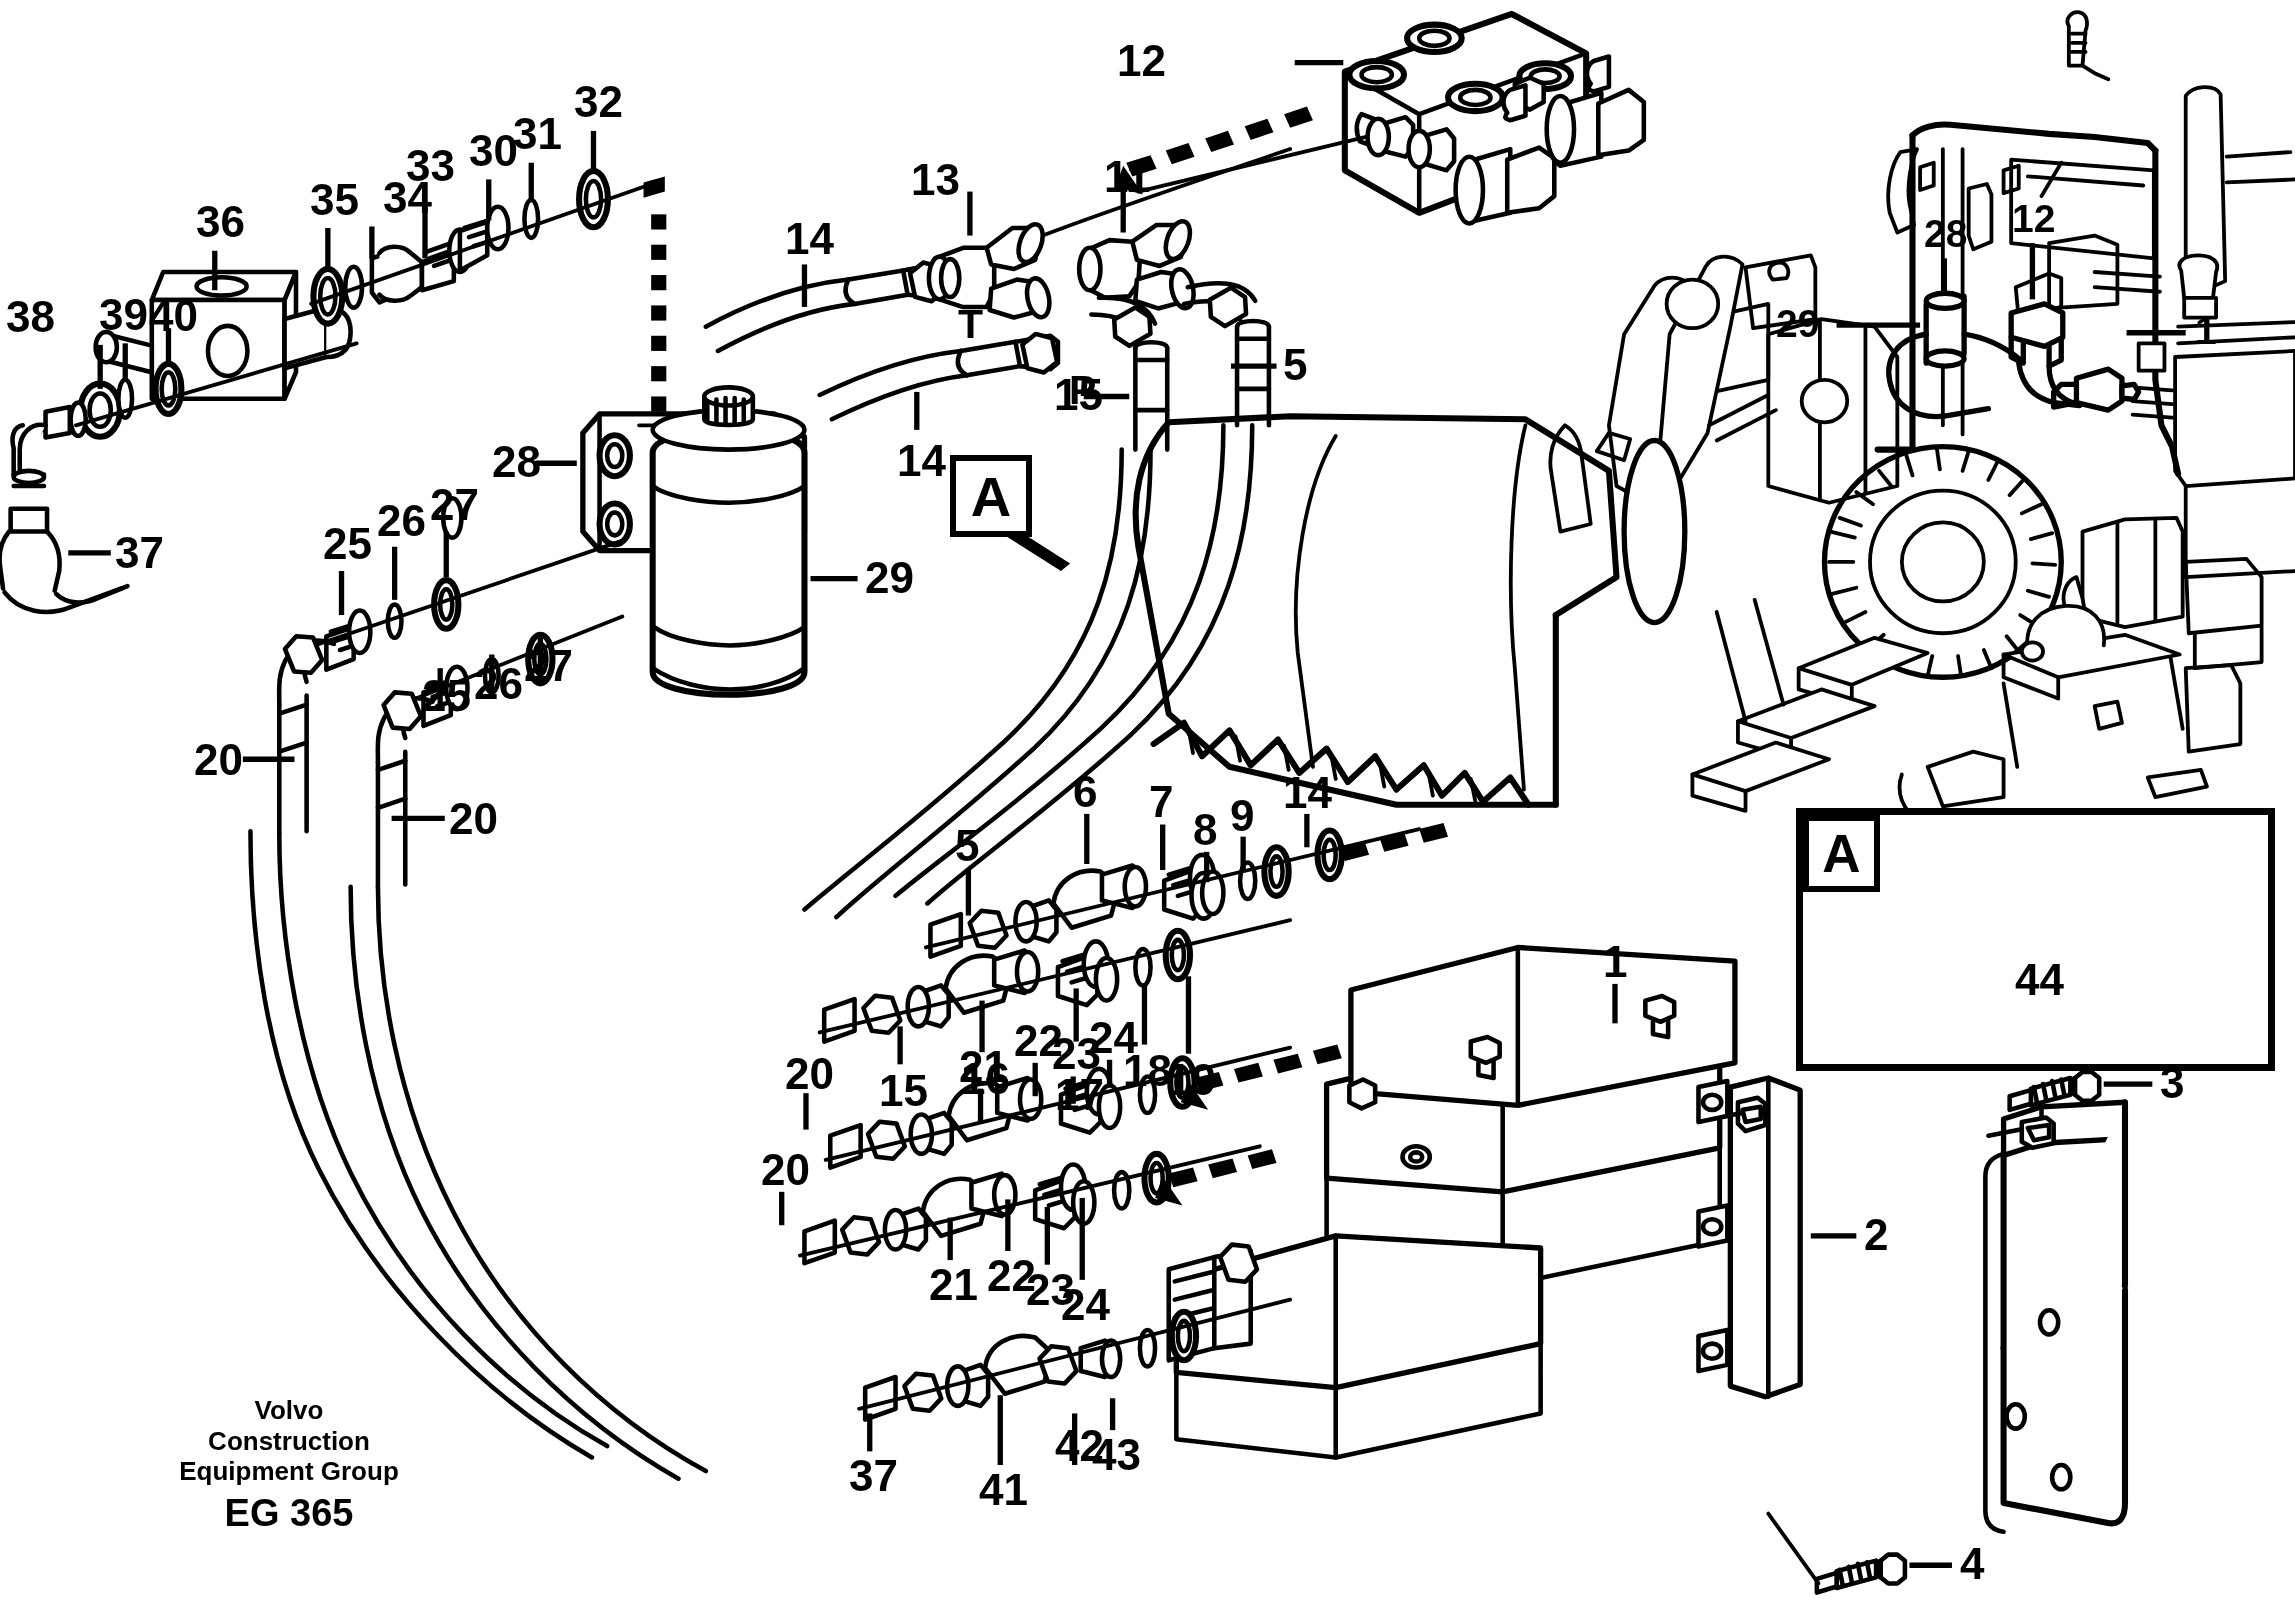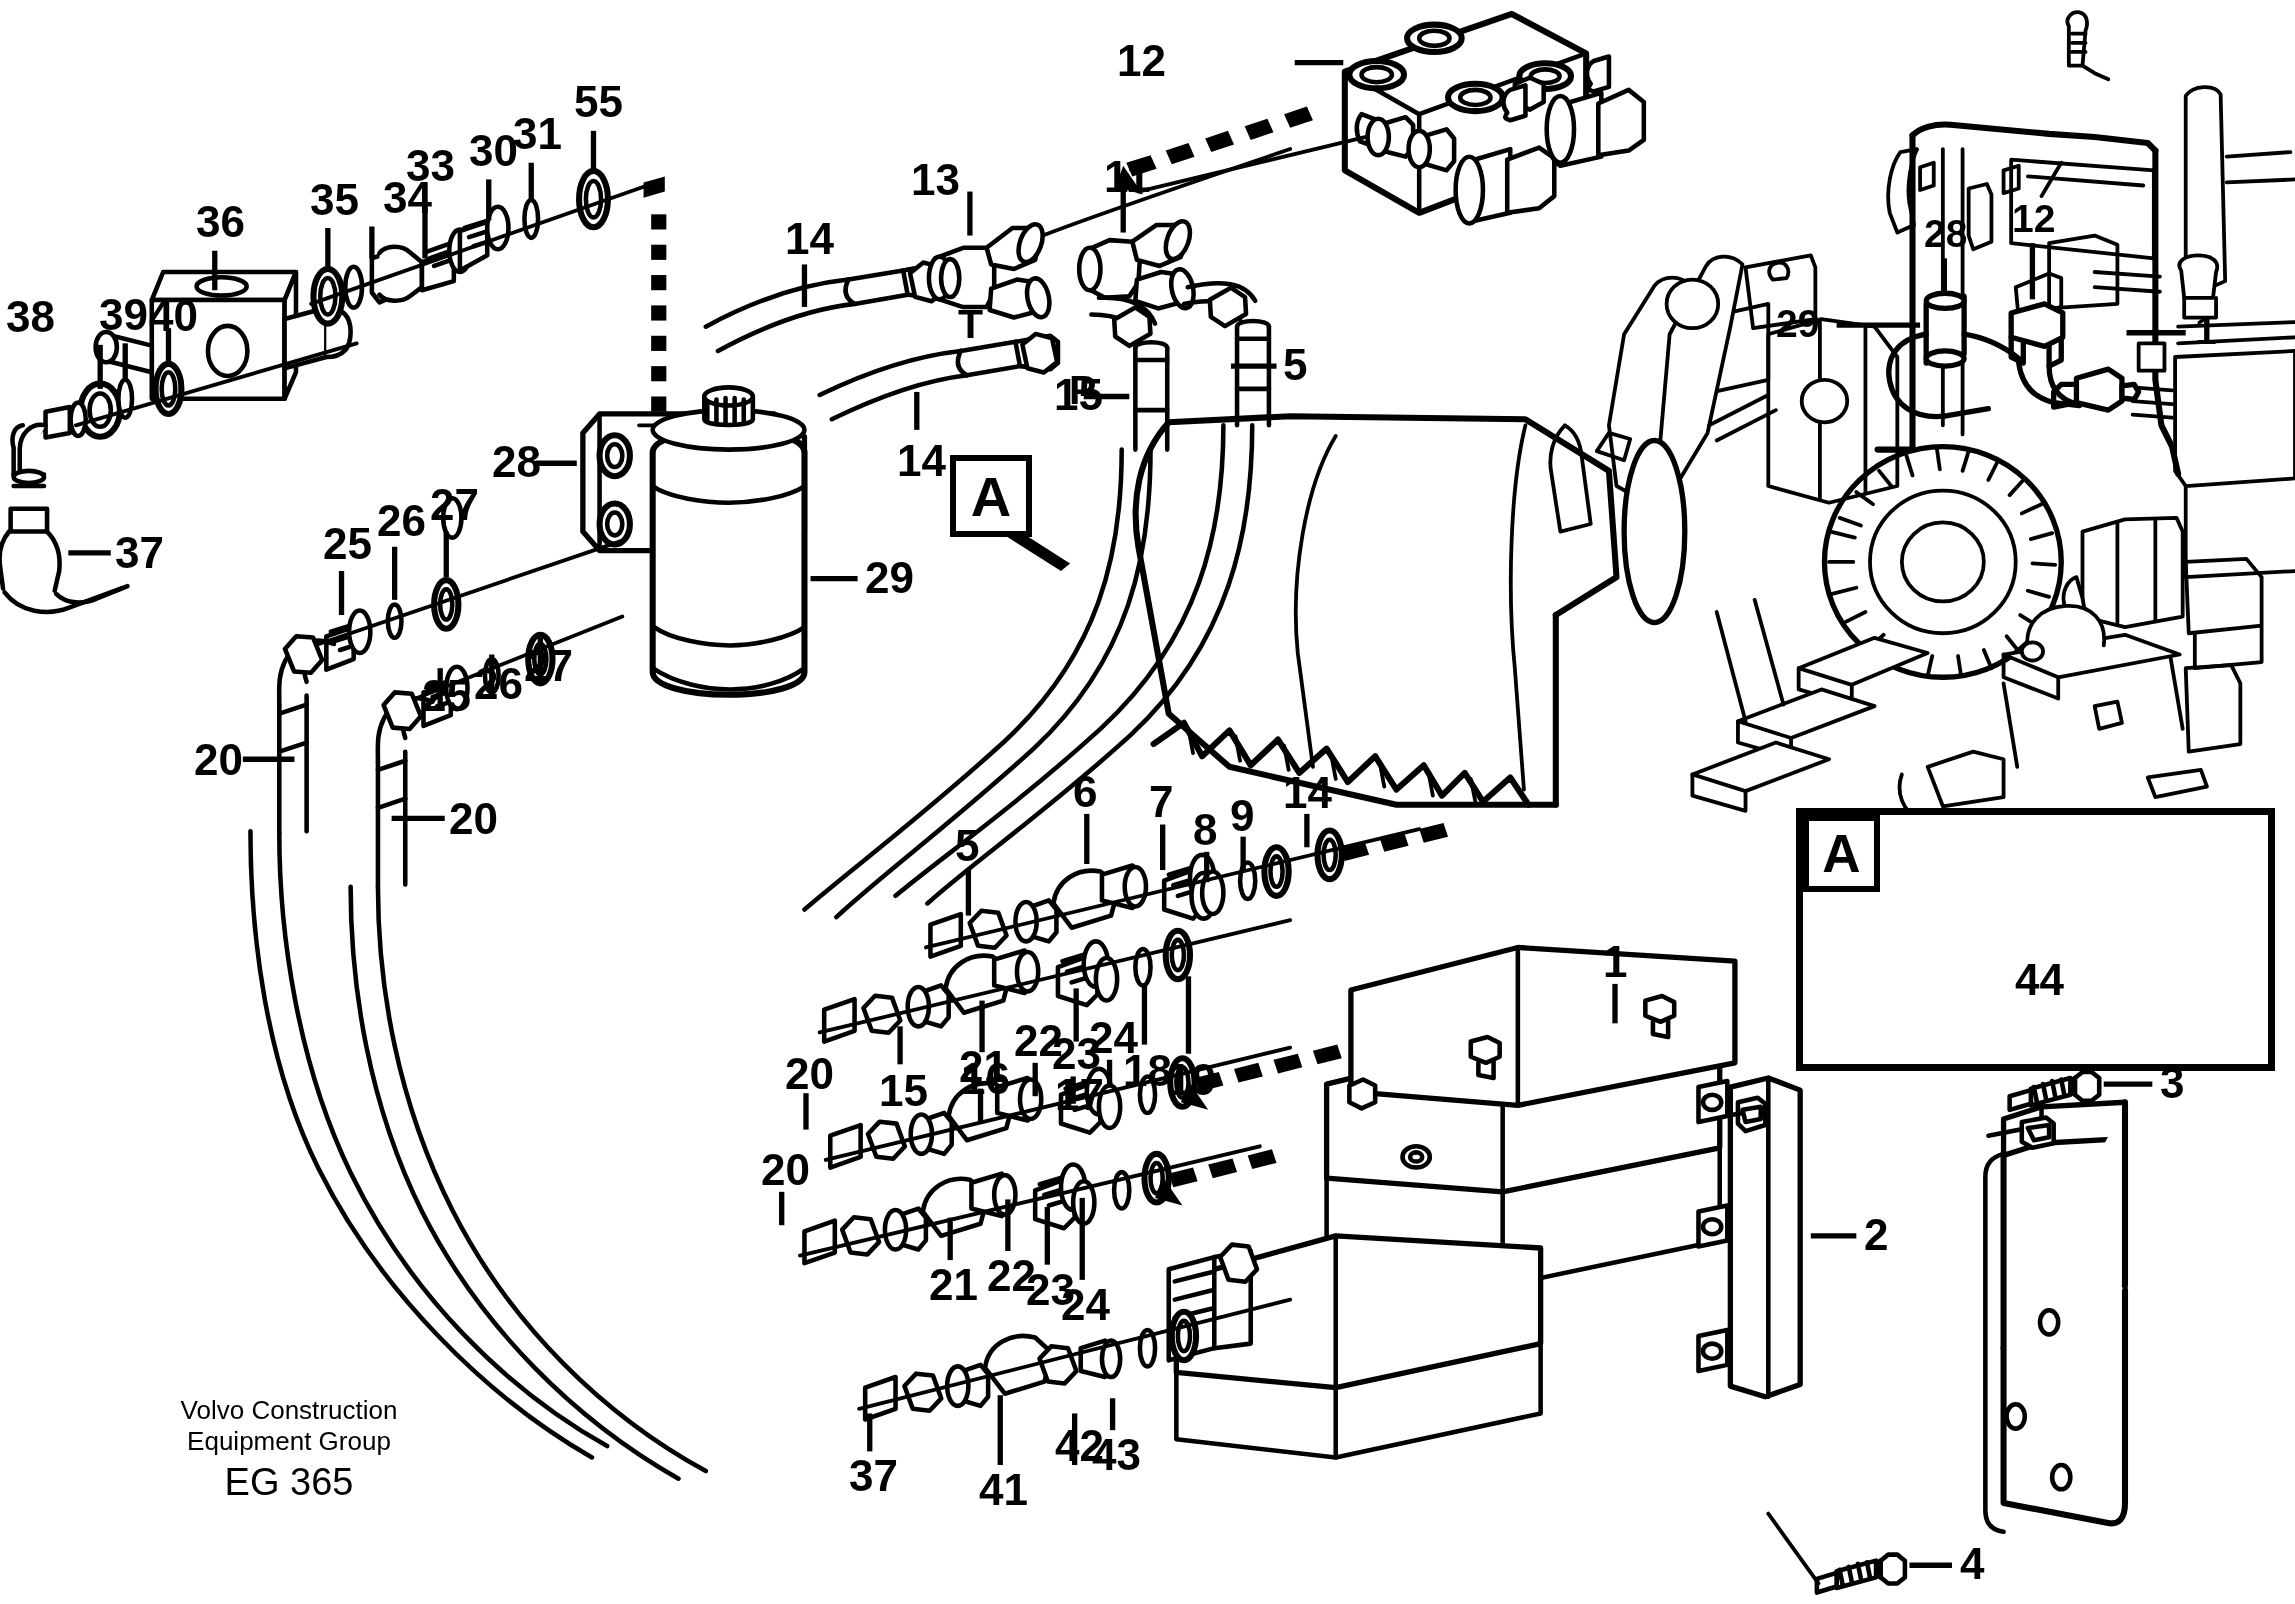--- a/index.html
+++ b/index.html
@@ -9,21 +9,21 @@
   .callout{position:absolute;font-family:"Liberation Sans",sans-serif;font-weight:bold;color:#000;
            line-height:1;white-space:nowrap;}
   .cn{font-size:44px;}
   .cn-sm{font-size:39px;}
   .port{font-size:41px;font-weight:bold;}
   .boxA{position:absolute;border:6px solid #000;background:#fff;display:flex;align-items:center;justify-content:center;
         font-size:56px;font-weight:bold;font-family:"Liberation Sans",sans-serif;}
   .detailbox{position:absolute;border:7.6px solid #000;background:#fff;}
   .detailbox .tag{position:absolute;left:0;top:0;width:65px;height:65px;border:6.8px solid #000;background:#fff;
         display:flex;align-items:center;justify-content:center;font-size:53px;font-weight:bold;}
-  .logo{position:absolute;text-align:center;font-weight:normal;}
+  .logo{position:absolute;text-align:center;font-weight:bold;}
   .logo .l1{font-size:26px;line-height:1.18;}
   .logo .l2{font-size:38px;margin-top:4.6px;}
 </style>
 </head>
 <body>
 
 <div id="sheet">
 
 <svg viewBox="0 0 3024 2114" xmlns="http://www.w3.org/2000/svg">
   <defs>
@@ -645,21 +645,21 @@
   </g>
 
 </svg>
 
 <div class="callout cn" style="left:196px;top:200px;">36</div>
 <div class="callout cn" style="left:310px;top:178px;">35</div>
 <div class="callout cn" style="left:354px;top:176px;margin-left:29px;">34</div>
 <div class="callout cn" style="left:406px;top:144px;">33</div>
 <div class="callout cn" style="left:469px;top:129px;">30</div>
 <div class="callout cn" style="left:513px;top:112px;">31</div>
-<div class="callout cn" style="left:574px;top:80px;">55</div>
+<div class="callout cn" style="left:574px;top:80px;">32</div>
 <div class="callout cn" style="left:149px;top:294px;text-align:right;">40</div>
 <div class="callout cn" style="left:99px;top:293px;">39</div>
 <div class="callout cn" style="left:6px;top:295px;">38</div>
 <div class="callout cn" style="left:115px;top:531px;">37</div>
 
 <div class="callout cn" style="left:194px;top:738px;">20</div>
 <div class="callout cn" style="left:449px;top:797px;">20</div>
 
 <div class="callout cn" style="left:323px;top:522px;">25</div>
 <div class="callout cn" style="left:377px;top:499px;">26</div>

